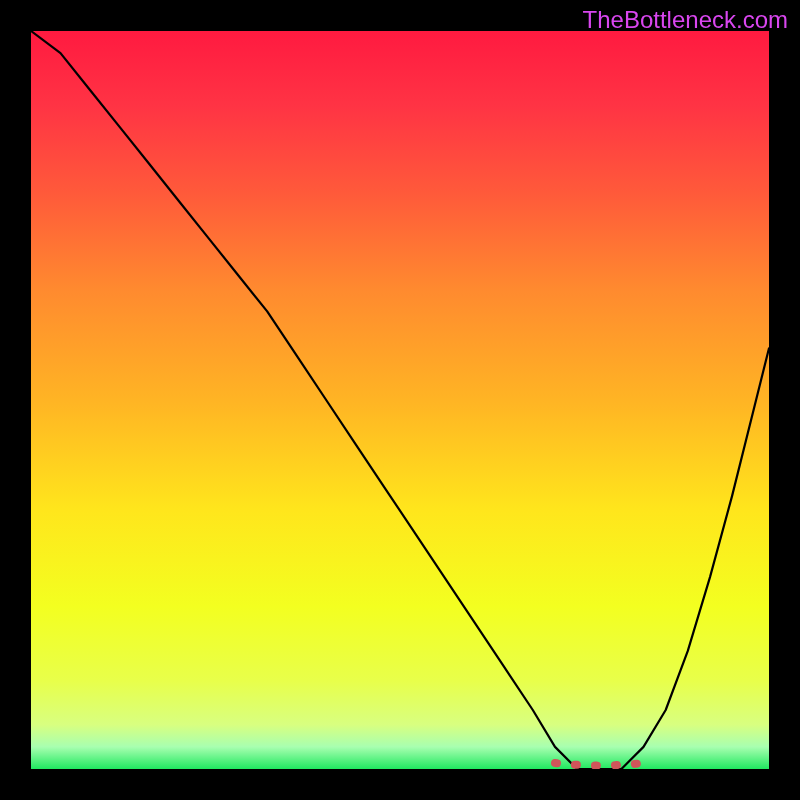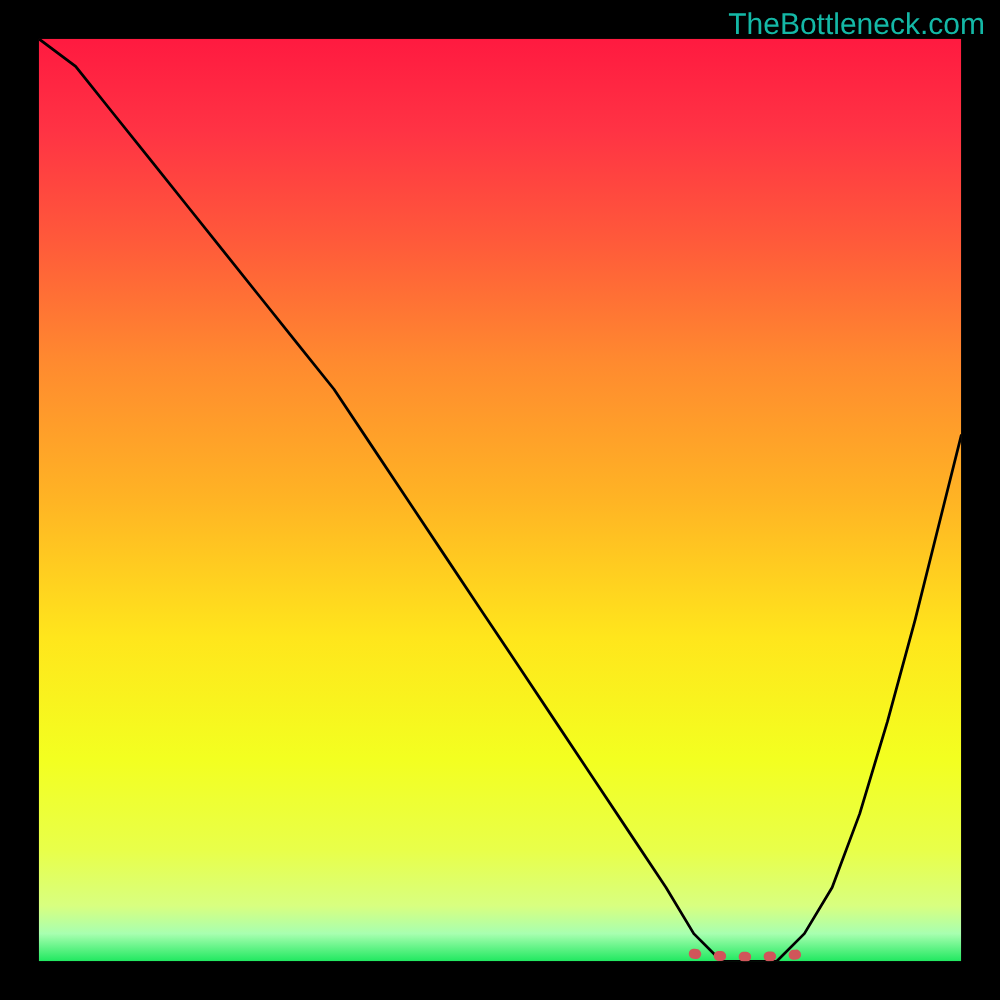--- a/index.html
+++ b/index.html
@@ -8,21 +8,21 @@
     background: #000;
     width: 800px;
     height: 800px;
     overflow: hidden;
     position: relative;
   }
   .watermark {
     position: absolute;
     top: 6px;
     right: 12px;
-    color: #14b8a6;
+    color: #d946ef;
     font-family: Arial, Helvetica, sans-serif;
     font-size: 24px;
     font-weight: 500;
     z-index: 10;
   }
   .chart-frame {
     position: absolute;
     left: 31px;
     top: 31px;
     width: 738px;

